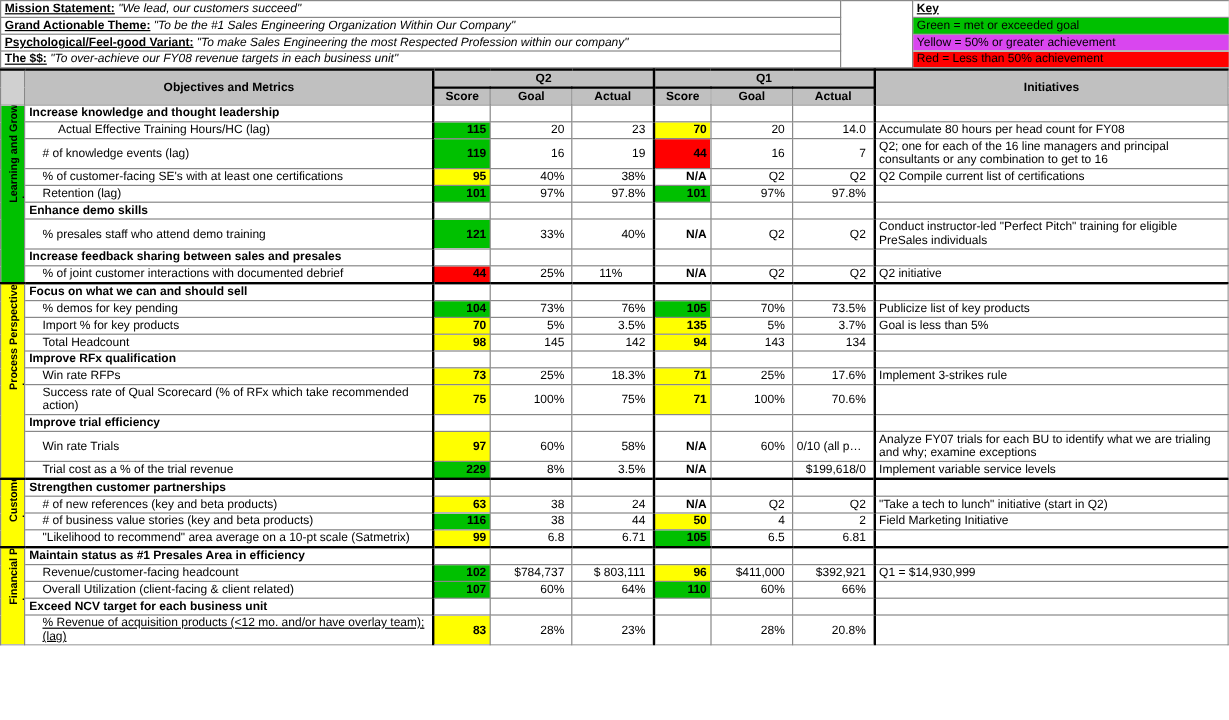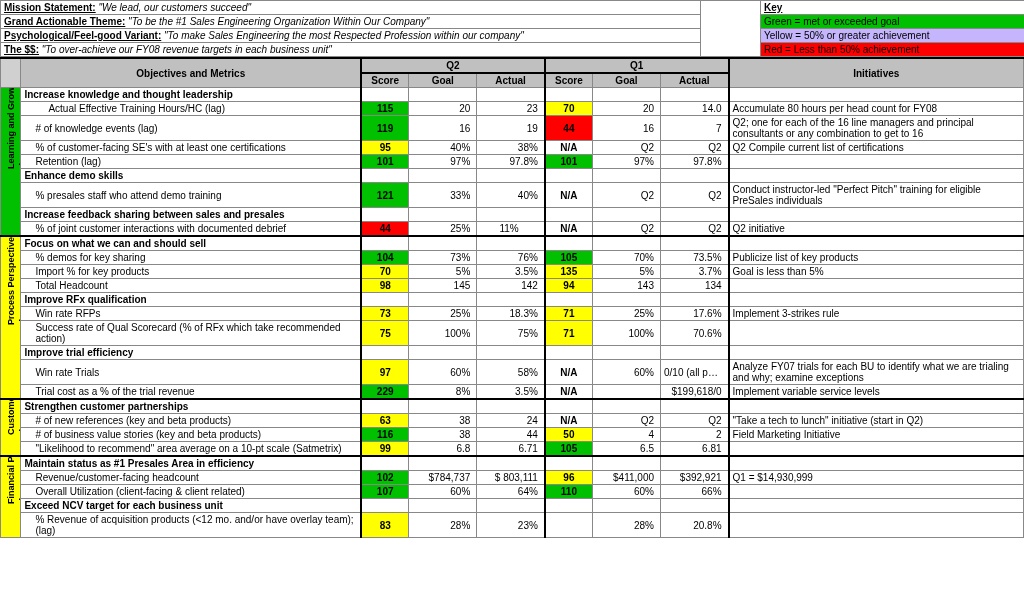--- a/index.html
+++ b/index.html
@@ -6,30 +6,30 @@
 .wrap{width:1024px}
 table{border-collapse:collapse;width:100%;table-layout:fixed}
 td,th{border:1px solid #888;padding:1px 3px;overflow:hidden;white-space:nowrap;text-overflow:ellipsis}
 .hdr td{border:1px solid #888;font-size:10px}
 .b{font-weight:bold}
 .i{font-style:italic}
 .u{text-decoration:underline}
 .c{text-align:left}
 .r{text-align:right}
 .key-g{background:#00c000}
-.key-y{background:#c4b5fd}
+.key-y{background:#d946ef}
 .key-r{background:#ff0000}
 .persp{background:#ffff00;font-weight:bold;text-align:center;font-size:9px}
 .persp span{display:inline-block;transform:rotate(-90deg);white-space:nowrap;width:14px}
 .persp.green{background:#00c000}
 .obj-h{font-weight:bold;background:#fff}
 .metric{padding-left:14px}
 .q-h{background:#c0c0c0;font-weight:bold;text-align:center;border:2px solid #000}
 .sub-h{background:#c0c0c0;font-weight:bold;text-align:center}
-.sc{font-weight:bold;text-align:center;border-left:2px solid #000}
+.sc{font-weight:bold;text-align:right;border-left:2px solid #000}
 .sc.g{background:#00c000}
 .sc.y{background:#ffff00}
 .sc.r{background:#ff0000}
 .gline{background:#d0d0d0}
 .sect-top td{border-top:2px solid #000}
 .init{white-space:normal;font-size:10px;line-height:1.1}
 .num{text-align:right;padding-right:6px}
 col.p{width:18px}col.o{width:300px}col.s{width:42px}col.g{width:60px}col.a{width:60px}col.i{width:260px}
 </style>
 </head>
@@ -189,21 +189,21 @@
           <td class="obj-h">Focus on what we can and should sell</td>
           <td class="sc"></td>
           <td class=""></td>
           <td class="" style="border-right: 2px solid rgb(0, 0, 0);"></td>
           <td class="sc"></td>
           <td class=""></td>
           <td class="" style="border-right: 2px solid rgb(0, 0, 0);"></td>
           <td></td>
         </tr>
         <tr>
-          <td class="metric" style="white-space: normal;">% demos for key sharing</td>
+          <td class="metric" style="white-space: normal;">% demos for key pending</td>
           <td class="sc g">104</td>
           <td class="num">73%</td>
           <td class="num" style="border-right: 2px solid rgb(0, 0, 0);">76%</td>
           <td class="sc g">105</td>
           <td class="num">70%</td>
           <td class="num" style="border-right: 2px solid rgb(0, 0, 0);">73.5%</td>
           <td class="init">Publicize list of key products</td>
         </tr>
         <tr>
           <td class="metric" style="white-space: normal;">Import % for key products</td>
@@ -361,21 +361,21 @@
           <td class="obj-h">Exceed NCV target for each business unit</td>
           <td class="sc"></td>
           <td class=""></td>
           <td class="" style="border-right: 2px solid rgb(0, 0, 0);"></td>
           <td class="sc"></td>
           <td class=""></td>
           <td class="" style="border-right: 2px solid rgb(0, 0, 0);"></td>
           <td></td>
         </tr>
         <tr>
-          <td class="metric" style="white-space: normal;">% Revenue of acquisition products (&lt;12 mo. and/or have overlay team); (lag)</td>
+          <td class="metric" style="white-space: normal; text-decoration: underline;">% Revenue of acquisition products (&lt;12 mo. and/or have overlay team); (lag)</td>
           <td class="sc y">83</td>
           <td class="num">28%</td>
           <td class="num" style="border-right: 2px solid rgb(0, 0, 0);">23%</td>
           <td class="sc "></td>
           <td class="num">28%</td>
           <td class="num" style="border-right: 2px solid rgb(0, 0, 0);">20.8%</td>
           <td class="init"></td>
         </tr>
       </tbody>
 </table>

